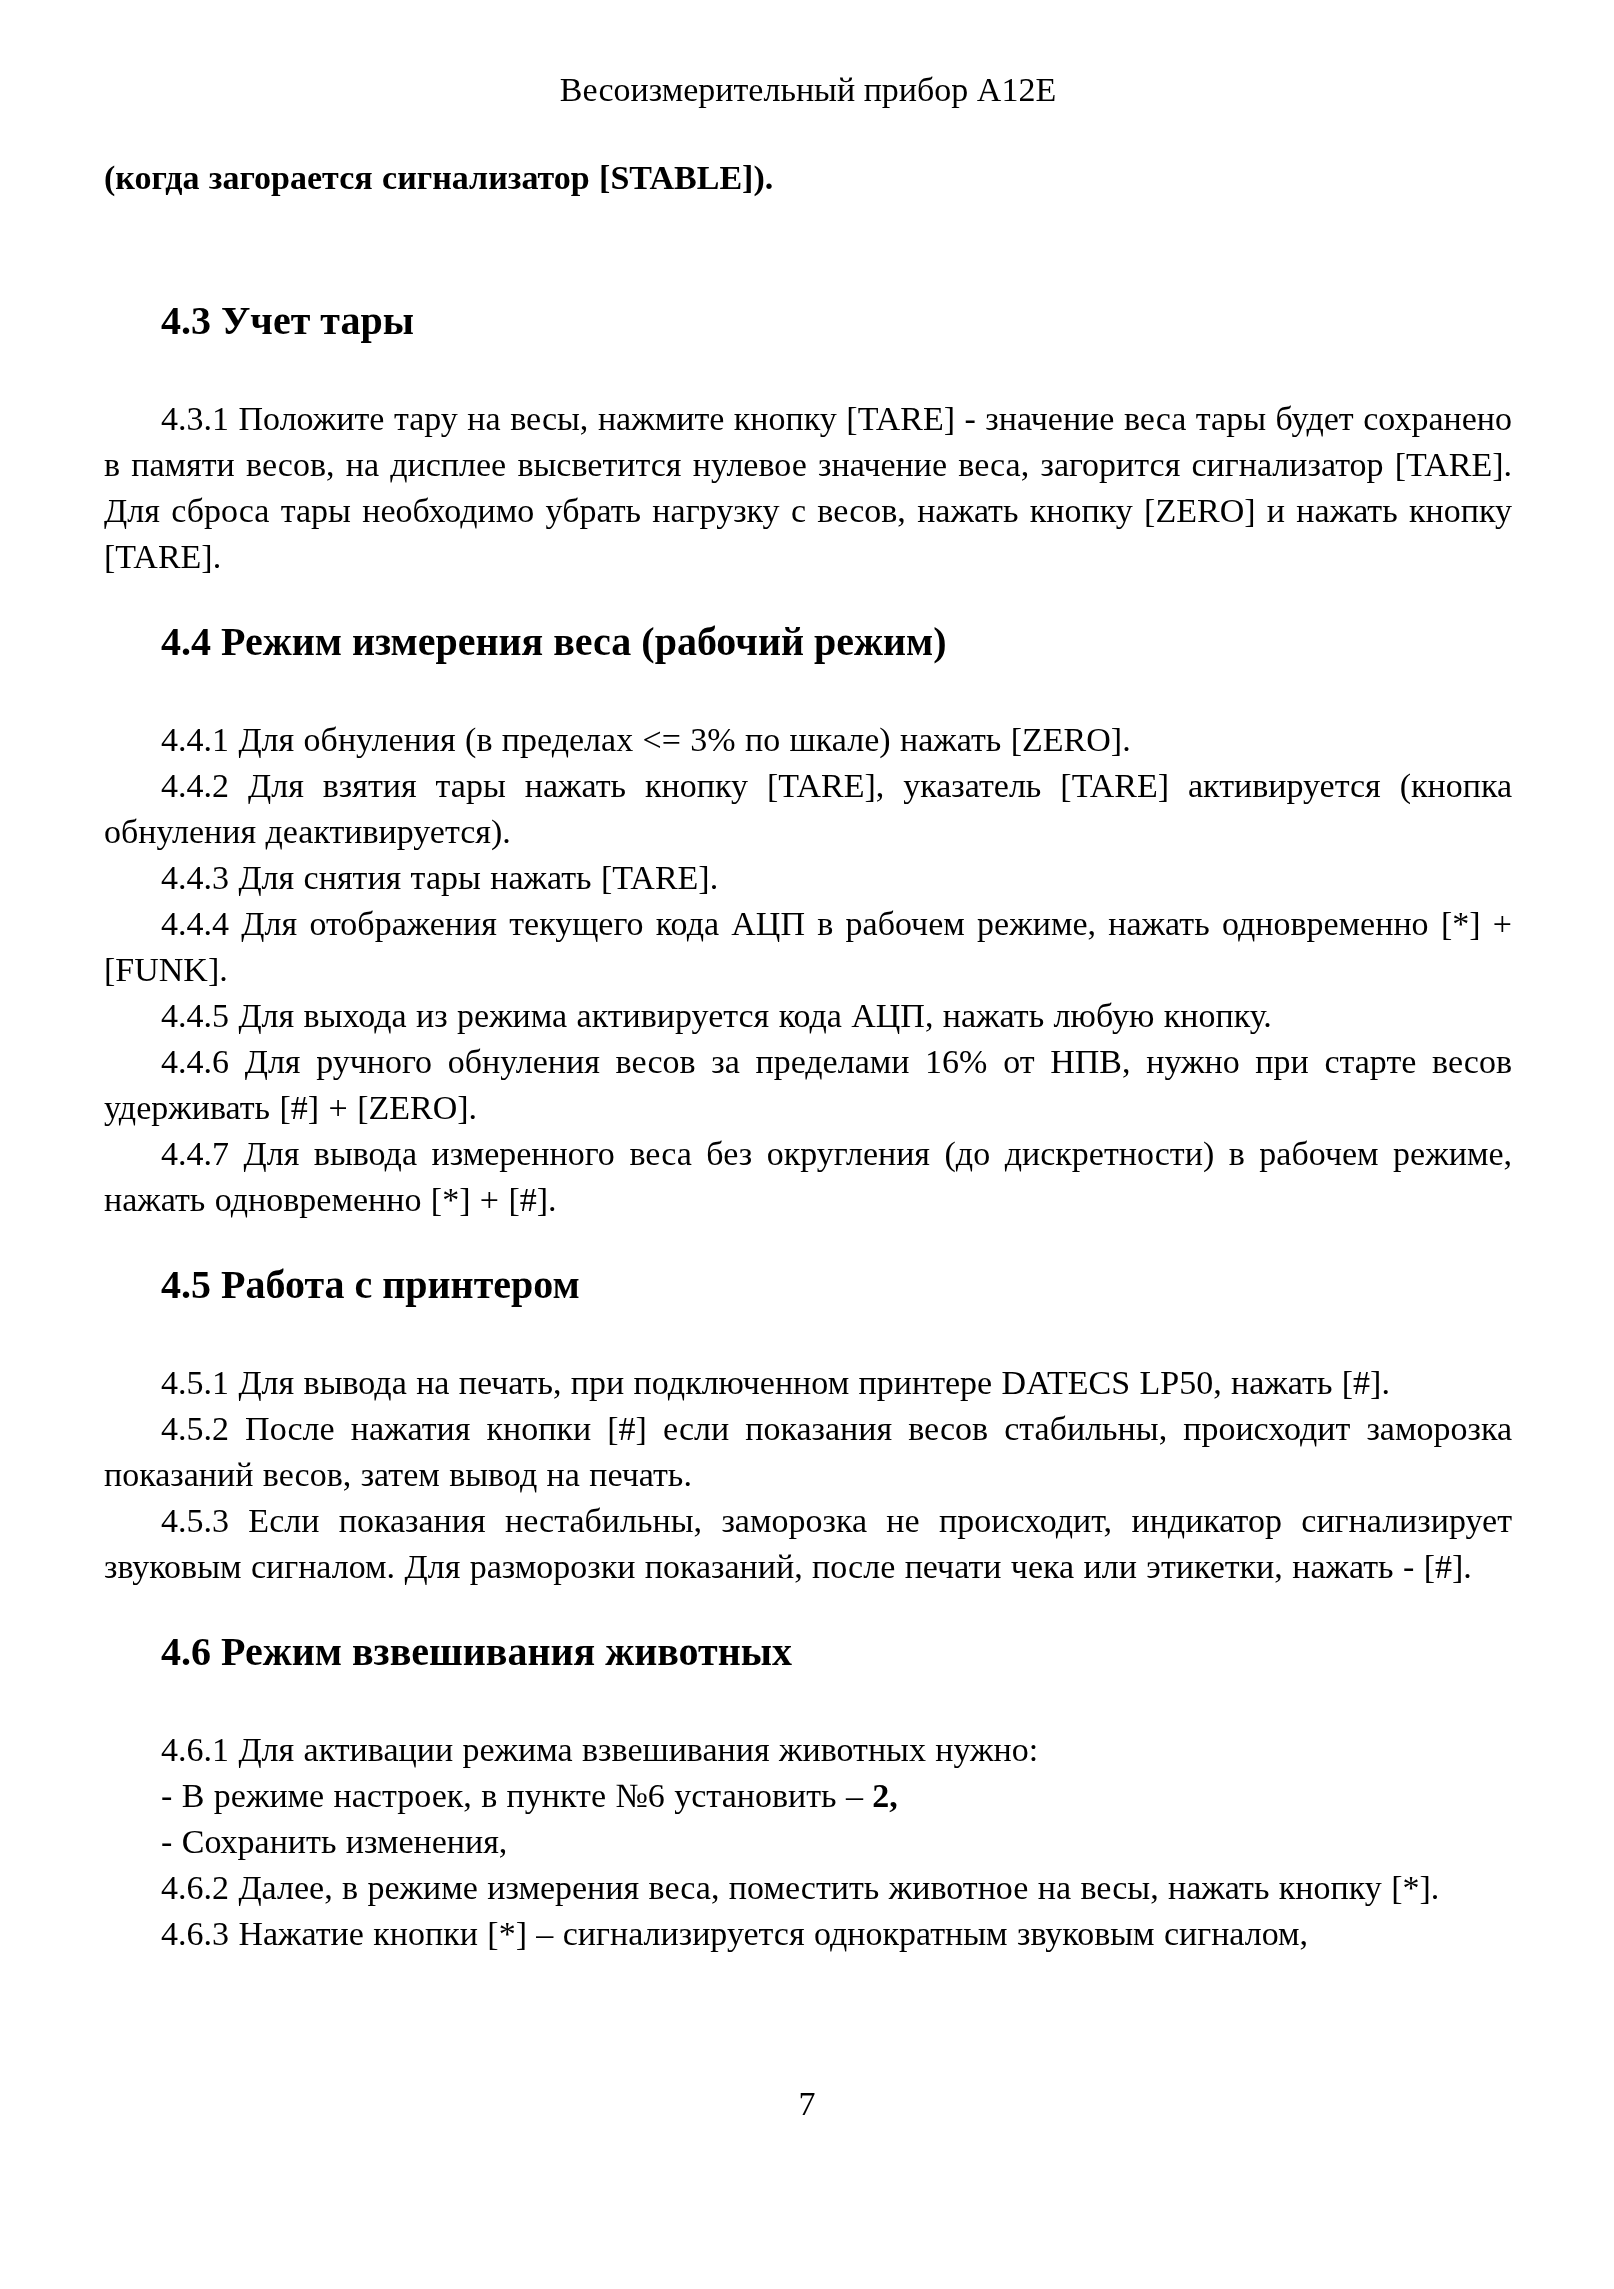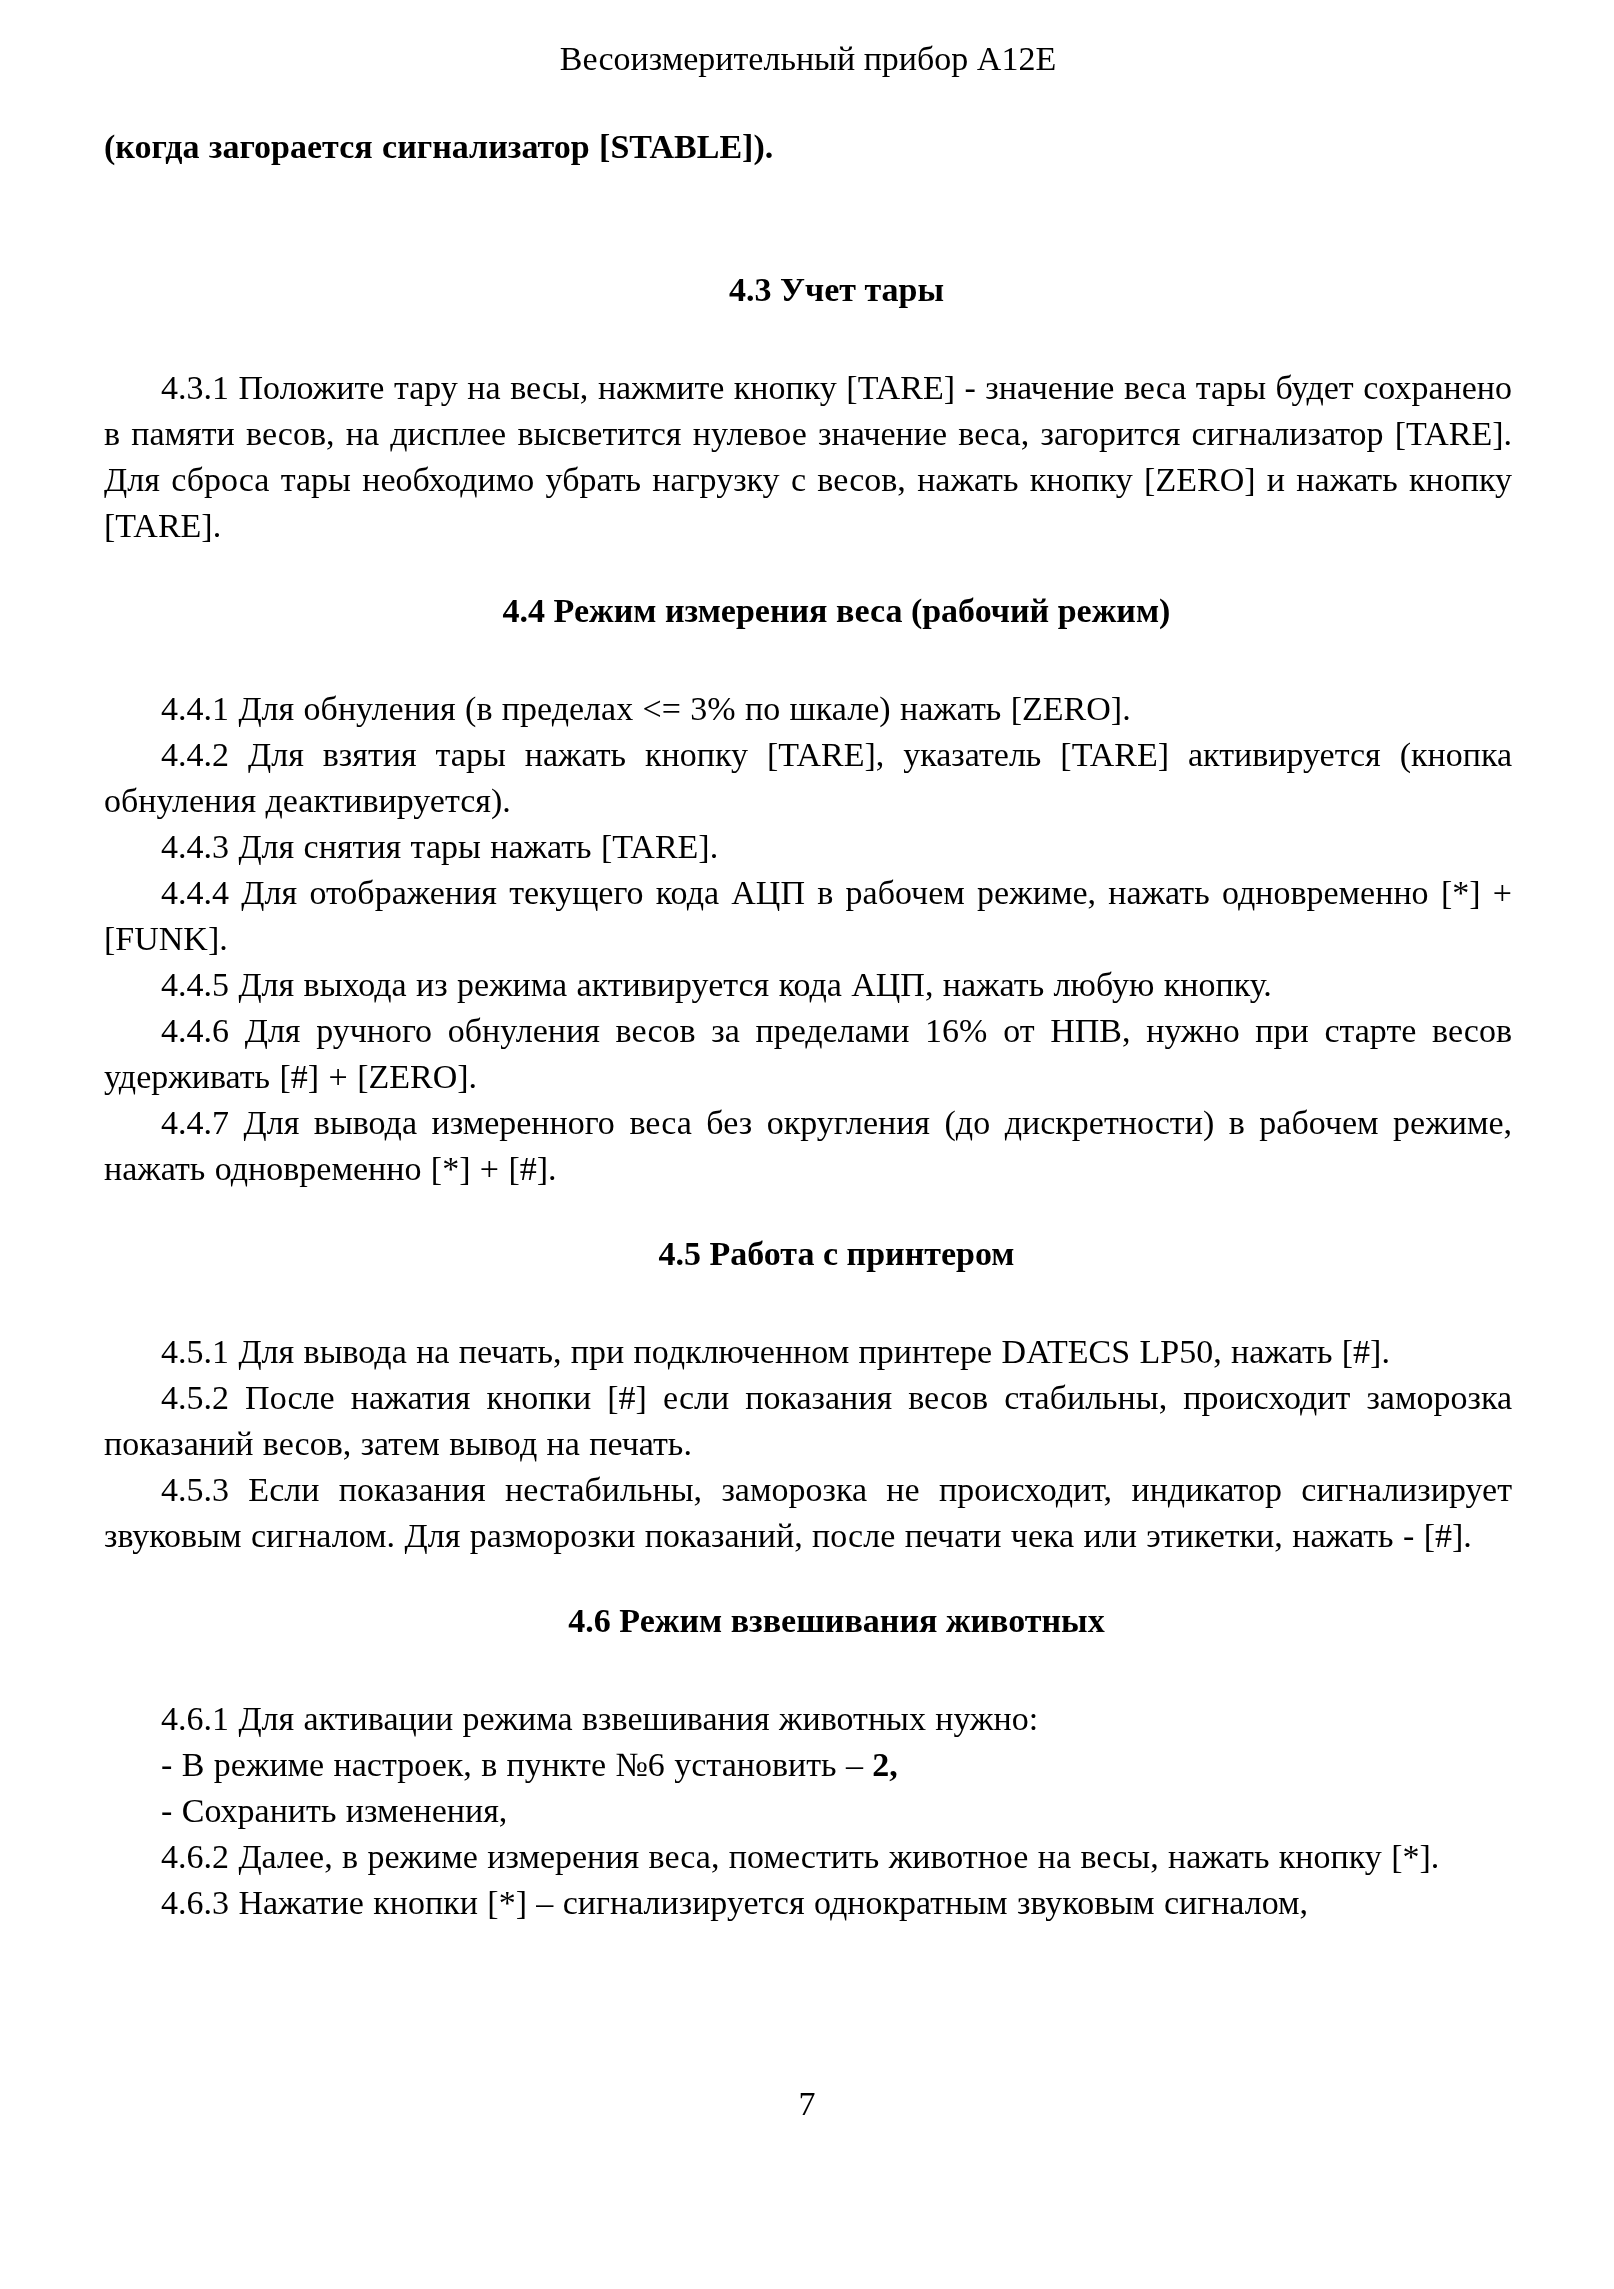--- a/index.html
+++ b/index.html
@@ -10,21 +10,21 @@
   .page {
     position: relative;
     width: 1614px;
     height: 2290px;
     box-sizing: border-box;
     background: #ffffff;
     color: #000000;
     font-family: "Liberation Serif", serif;
     font-size: 34px;
     overflow: hidden;
-    padding: 36px 102px 0 104px;
+    padding: 67px 102px 0 104px;
   }
   .doc-header {
     text-align: center;
     line-height: 46px;
     margin: 0 0 42px 0;
     font-weight: normal;
   }
   .para {
     margin: 0;
     line-height: 46px;
@@ -33,26 +33,26 @@
     word-spacing: 0.9px;
   }
   .para.no-indent {
     text-indent: 0;
     font-weight: bold;
   }
   .intro {
     margin-bottom: 97px;
   }
   .sec-heading {
-    font-size: 34px;
+    font-size: 40px;
     font-weight: bold;
     line-height: 46px;
     margin: 39px 0 52px 0;
     text-indent: 57px;
-    text-align: center;
+    text-align: left;
   }
   .bold {
     font-weight: bold;
   }
   .page-number {
     position: absolute;
     top: 2081px;
     left: 0;
     width: 1614px;
     text-align: center;

